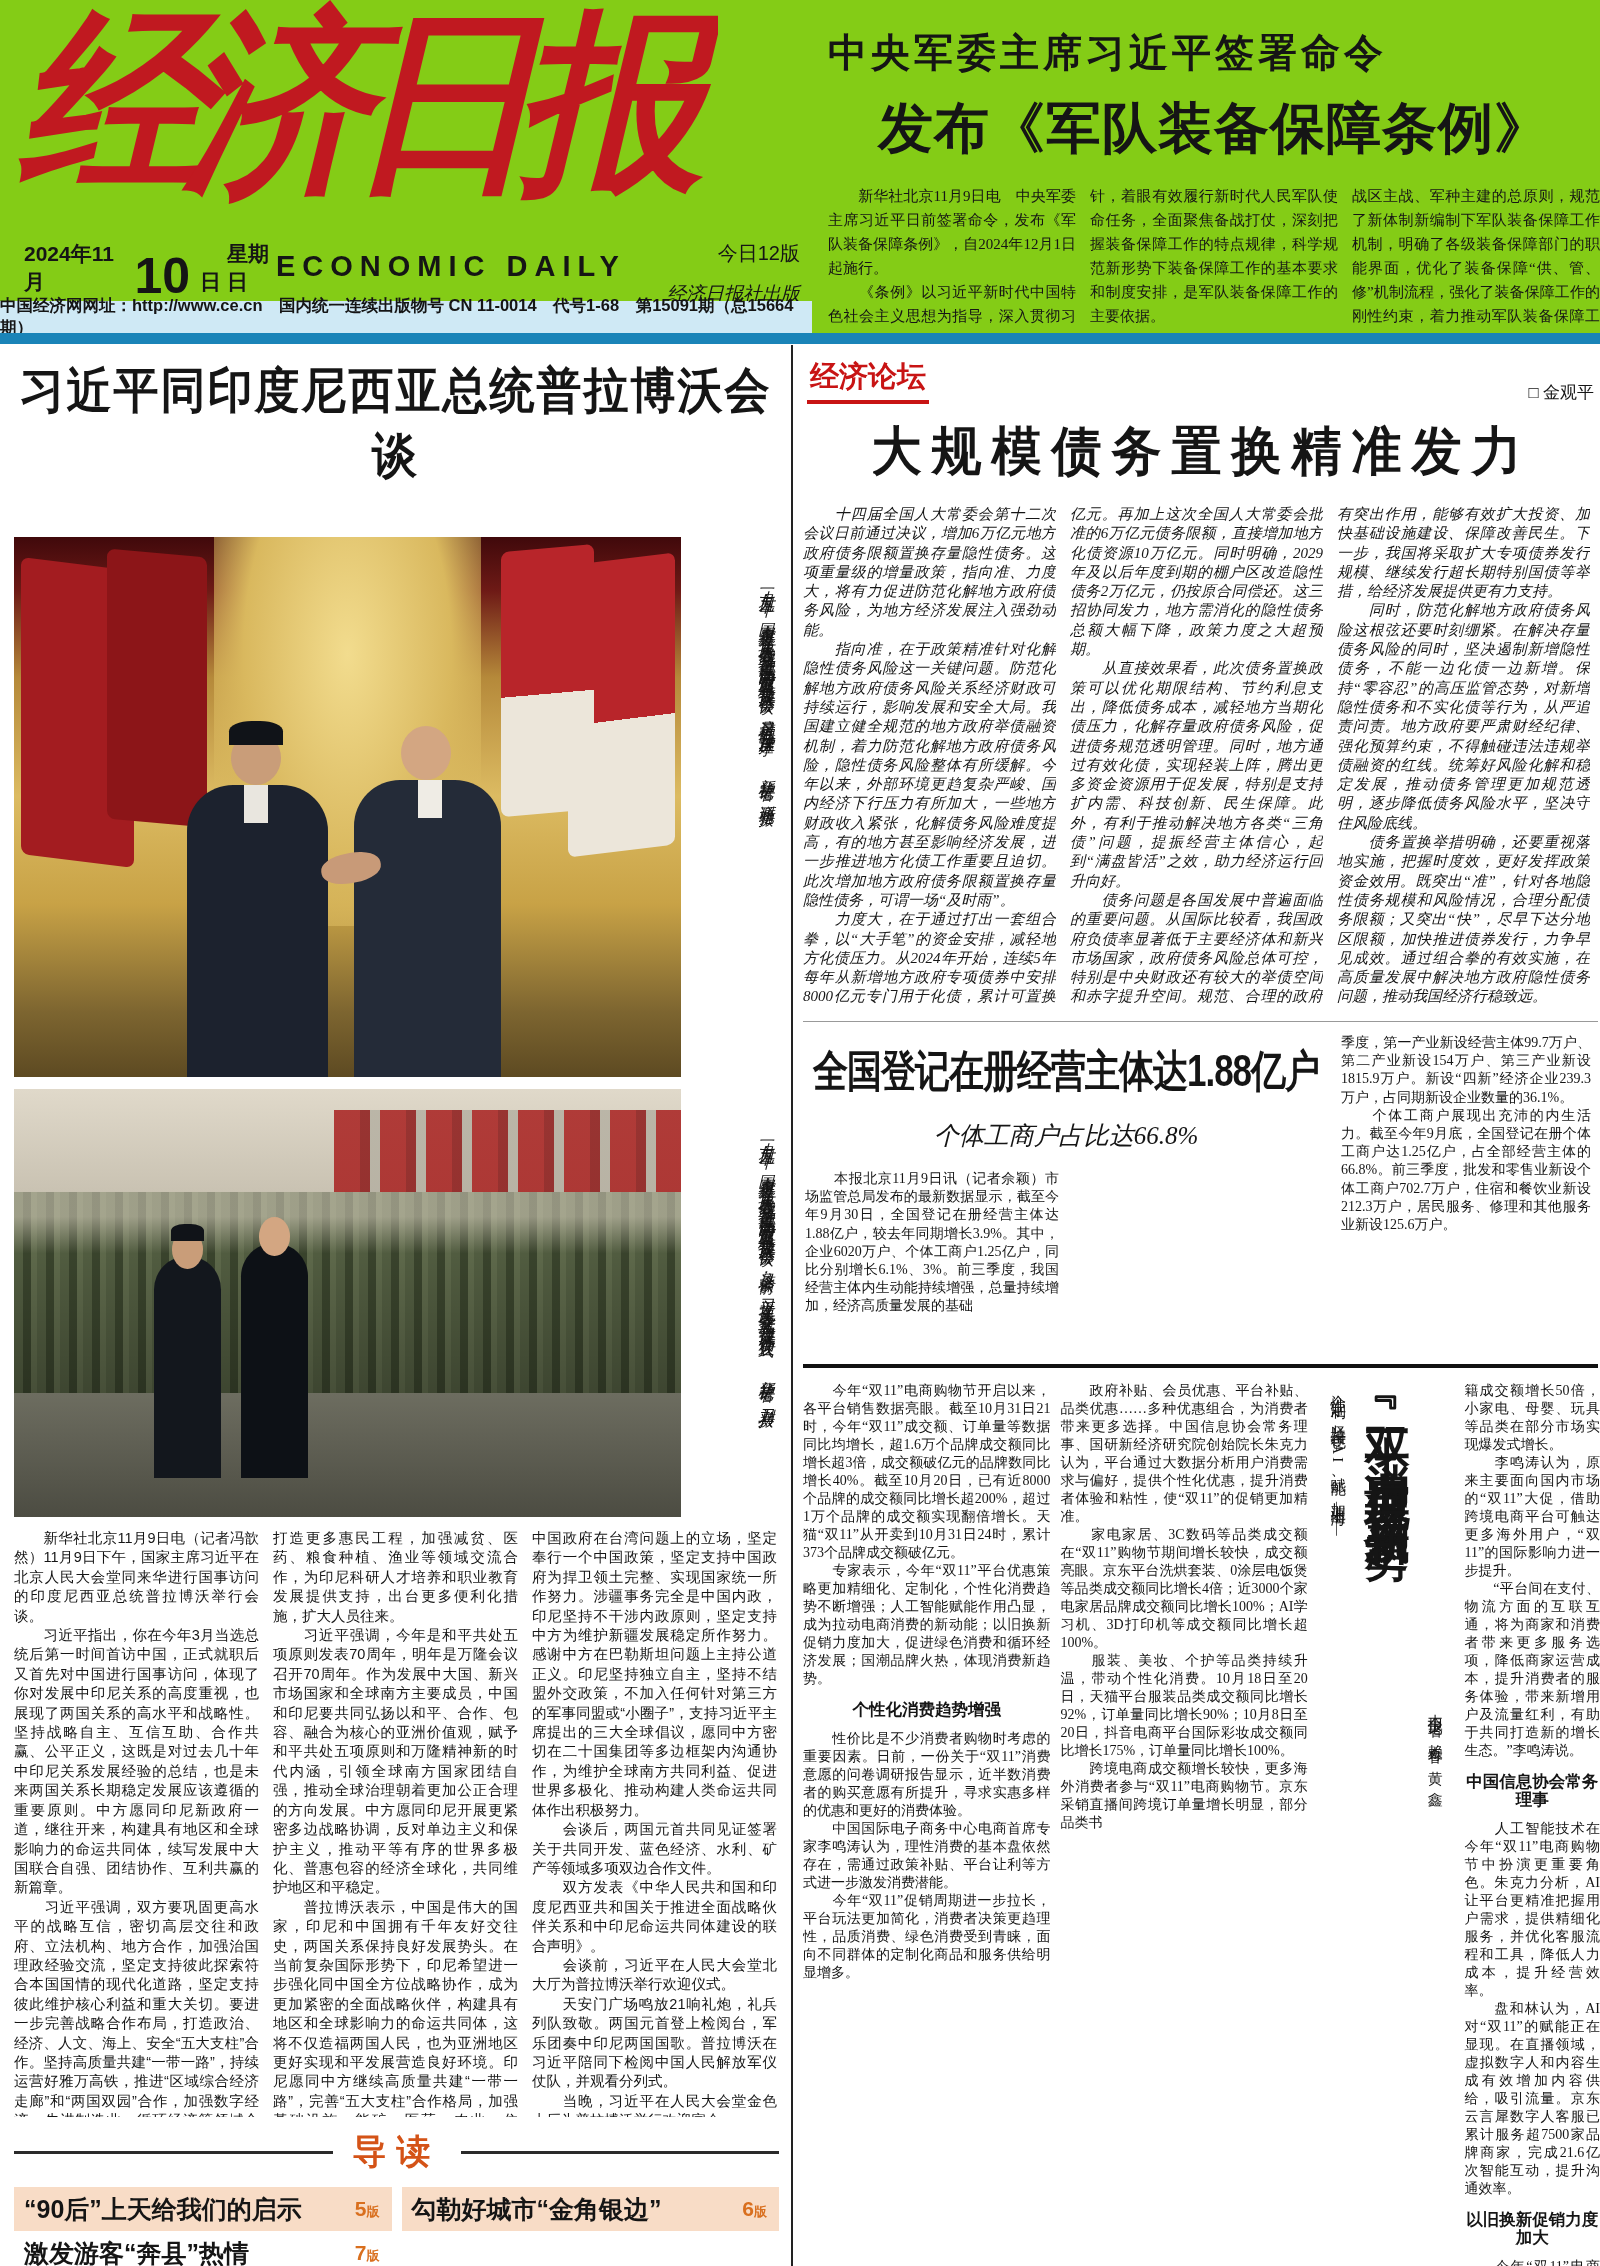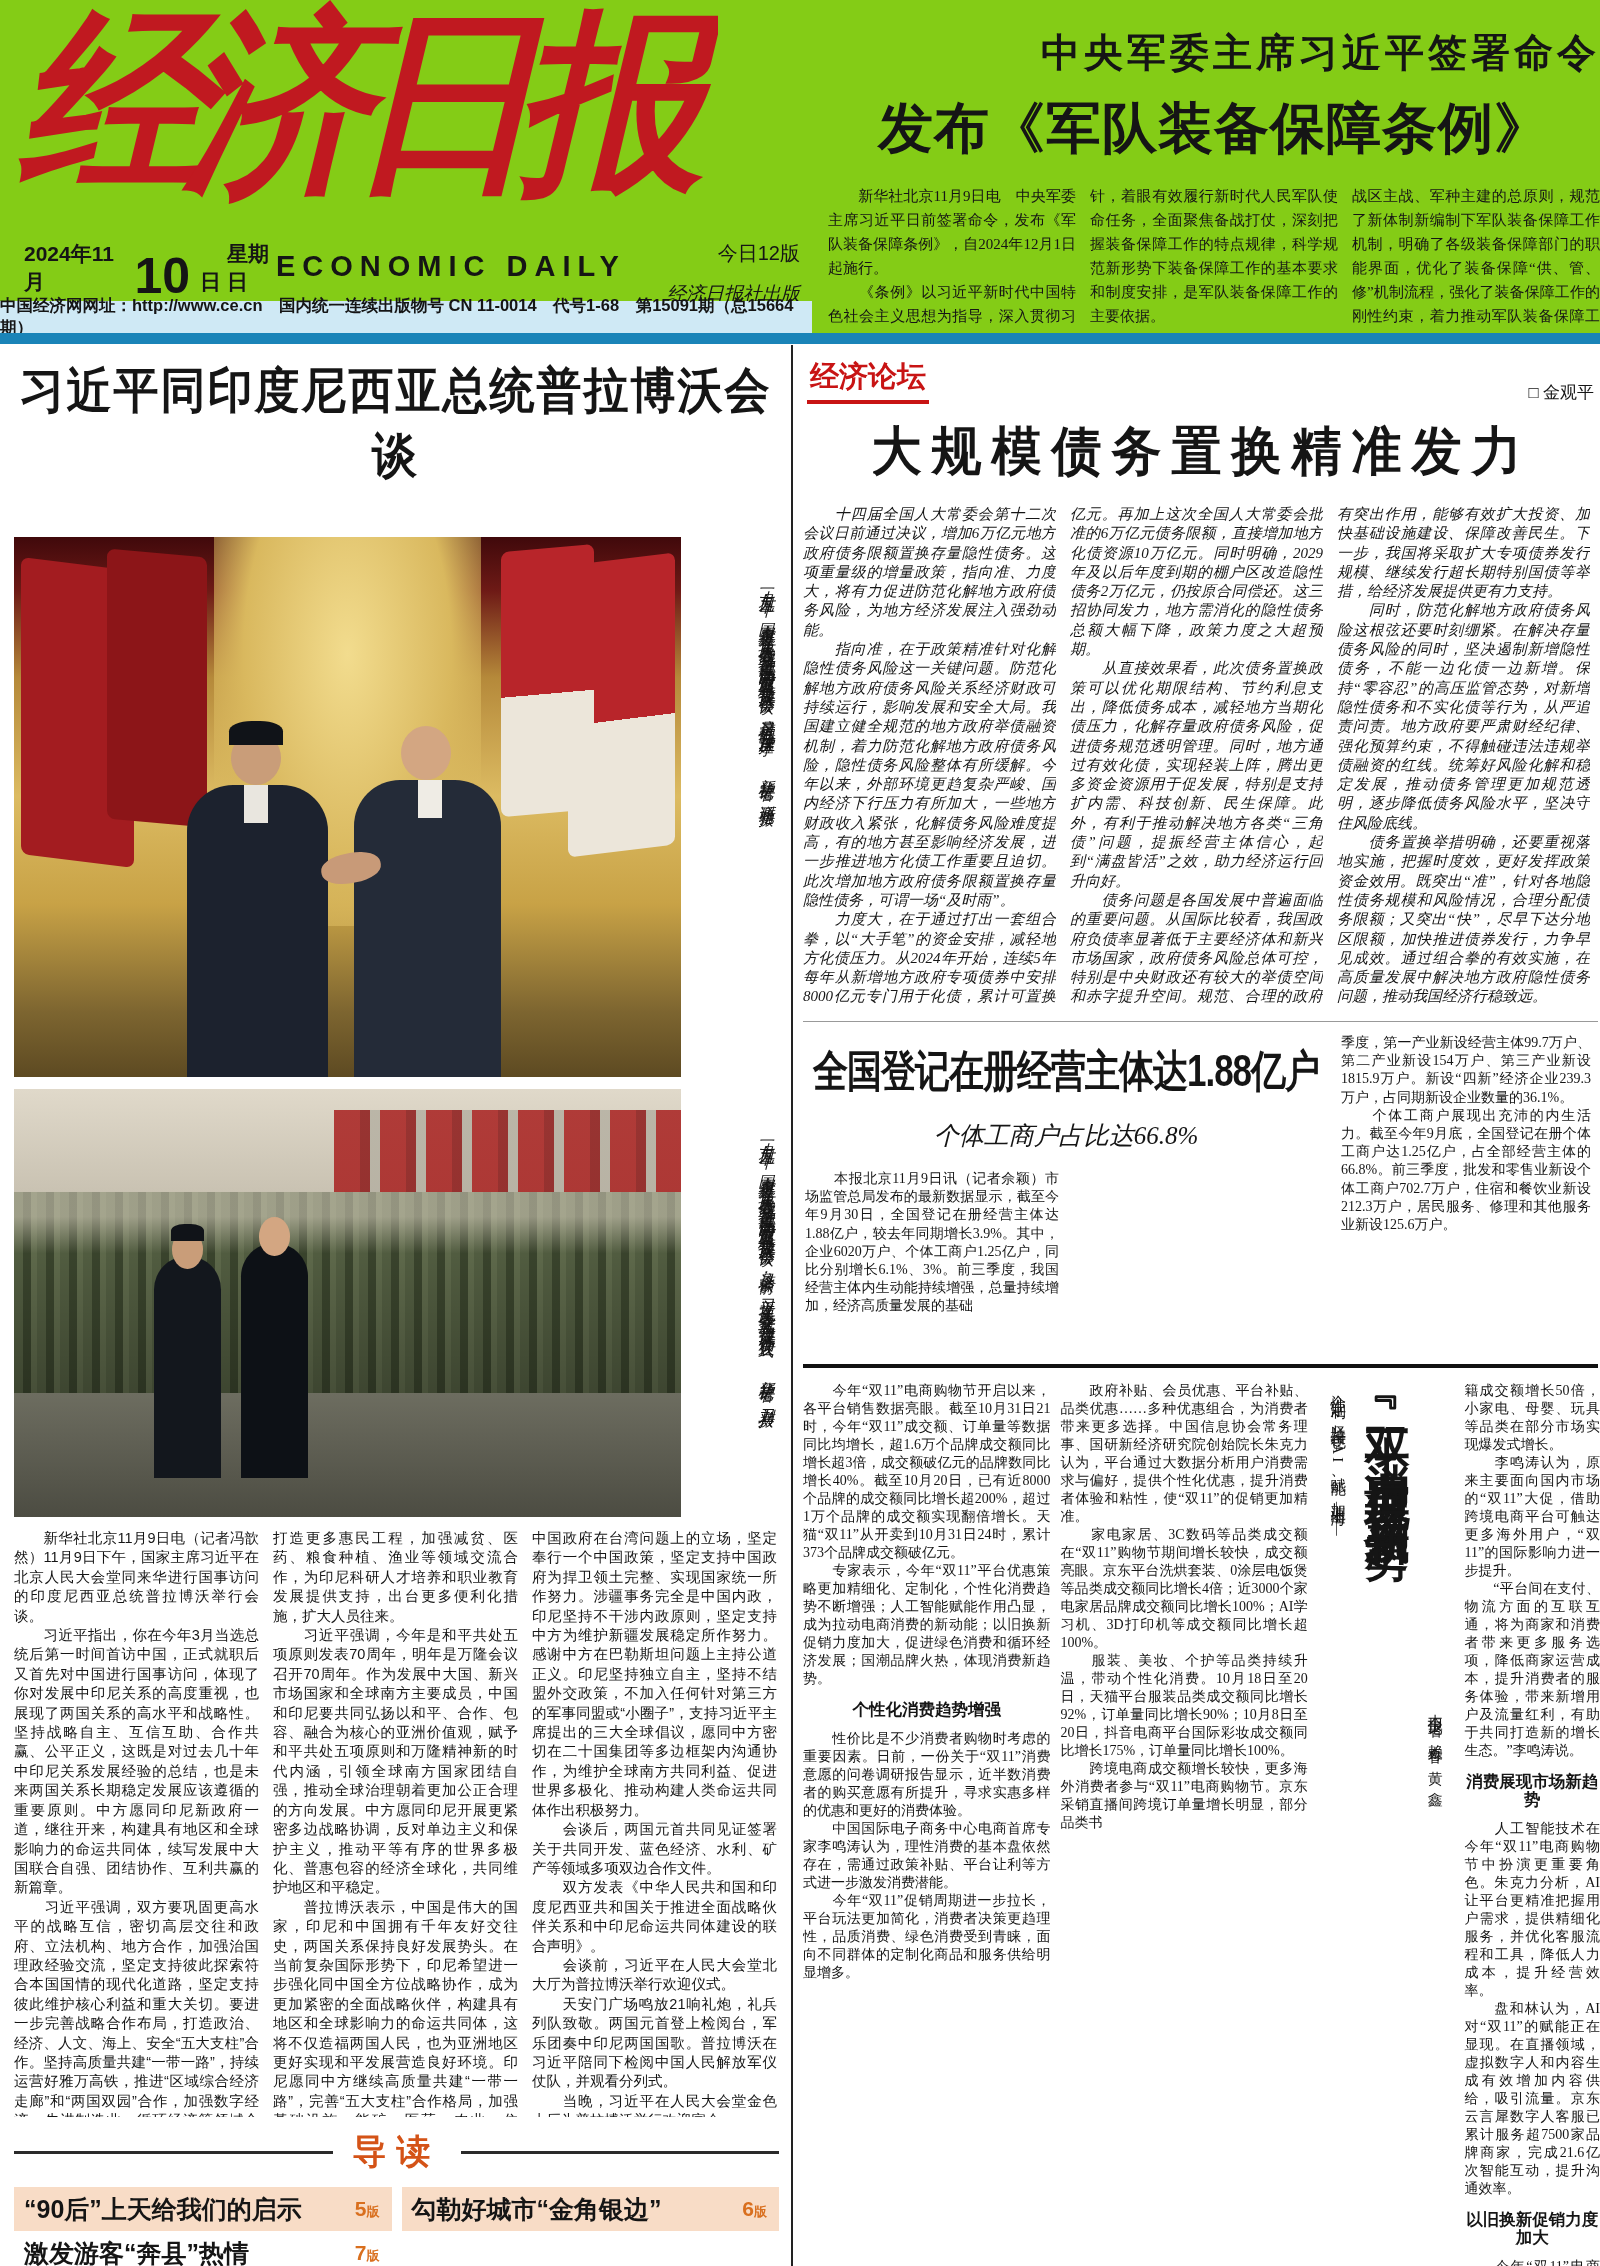--- a/index.html
+++ b/index.html
@@ -21,21 +21,21 @@
   .english { position:absolute; left:276px; top:250px; width:286px; text-align:center;
              font-size:29px; font-weight:600; letter-spacing:7px; white-space:nowrap; }
   .edition { position:absolute; left:650px; top:240px; width:150px; text-align:right; font-size:20px; }
   .edition .pub { margin-top:14px; font-family:"Liberation Serif", serif; font-style:italic; font-size:19px; }
   .infobar { position:absolute; left:0; top:301px; width:812px; height:32px; background:#cfe9f5;
              display:flex; align-items:center; justify-content:center; font-size:16.5px; font-weight:700; }
   .bluebar { position:absolute; left:0; top:333px; width:1600px; height:11px; background:#1a84b8; }
 
   
   .military { position:absolute; left:828px; top:26px; width:772px; }
-  .mil-kicker { text-align:right; font-size:39px; font-weight:900; letter-spacing:4px; }
+  .mil-kicker { text-align:left; font-size:39px; font-weight:900; letter-spacing:4px; }
   .mil-headline { text-align:center; font-size:55px; font-weight:900; margin-top:12px; letter-spacing:1px; }
   .mil-cols { display:flex; gap:14px; margin-top:18px; }
   .mil-col { width:248px; height:146px; overflow:hidden; font-size:15px; line-height:24px;
              text-align:justify; white-space:pre-line; font-family:"Liberation Serif", serif; }
 
   
   .leftpane  { position:absolute; left:0; top:345px; width:793px; height:1921px; border-right:2px solid #222; padding:0 14px; }
   .rightpane { position:absolute; left:795px; top:345px; width:805px; height:1921px; padding:10px 0 0 8px; }
 
   
@@ -303,21 +303,21 @@
     </div>
     <div class="d11-cluster">
       <div class="d11-standfirst">个性定制、坚持绿色、AI赋能、加速出海——</div>
       <div class="d11-vheadline">『双十一』消费展现市场新趋势</div>
       <div class="d11-byline">本报记者　赖奇春　黄　鑫</div>
     </div>
     <div class="d11-col d11-c3">
       <div class="tx">籍成交额增长50倍，小家电、母婴、玩具等品类在部分市场实现爆发式增长。
 　　李鸣涛认为，原来主要面向国内市场的“双11”大促，借助跨境电商平台可触达更多海外用户，“双11”的国际影响力进一步提升。
 　　“平台间在支付、物流方面的互联互通，将为商家和消费者带来更多服务选项，降低商家运营成本，提升消费者的服务体验，带来新增用户及流量红利，有助于共同打造新的增长生态。”李鸣涛说。</div>
-      <div class="d11-sub">消费展现市场新趋势</div>
+      <div class="d11-sub">中国信息协会常务理事</div>
       <div class="tx">　　人工智能技术在今年“双11”电商购物节中扮演更重要角色。朱克力分析，AI让平台更精准把握用户需求，提供精细化服务，并优化客服流程和工具，降低人力成本，提升经营效率。
 　　盘和林认为，AI对“双11”的赋能正在显现。在直播领域，虚拟数字人和内容生成有效增加内容供给，吸引流量。京东云言犀数字人客服已累计服务超7500家品牌商家，完成21.6亿次智能互动，提升沟通效率。</div>
       <div class="d11-sub">以旧换新促销力度加大</div>
       <div class="tx">　　今年“双11”电商购物节，政府补贴与平台以旧换新叠加优惠，大力度促销释放消费潜力，带动家电家居等品类消费较快增长。</div>
 
     </div>
   </div>
 </div>
 
 </body></html>

